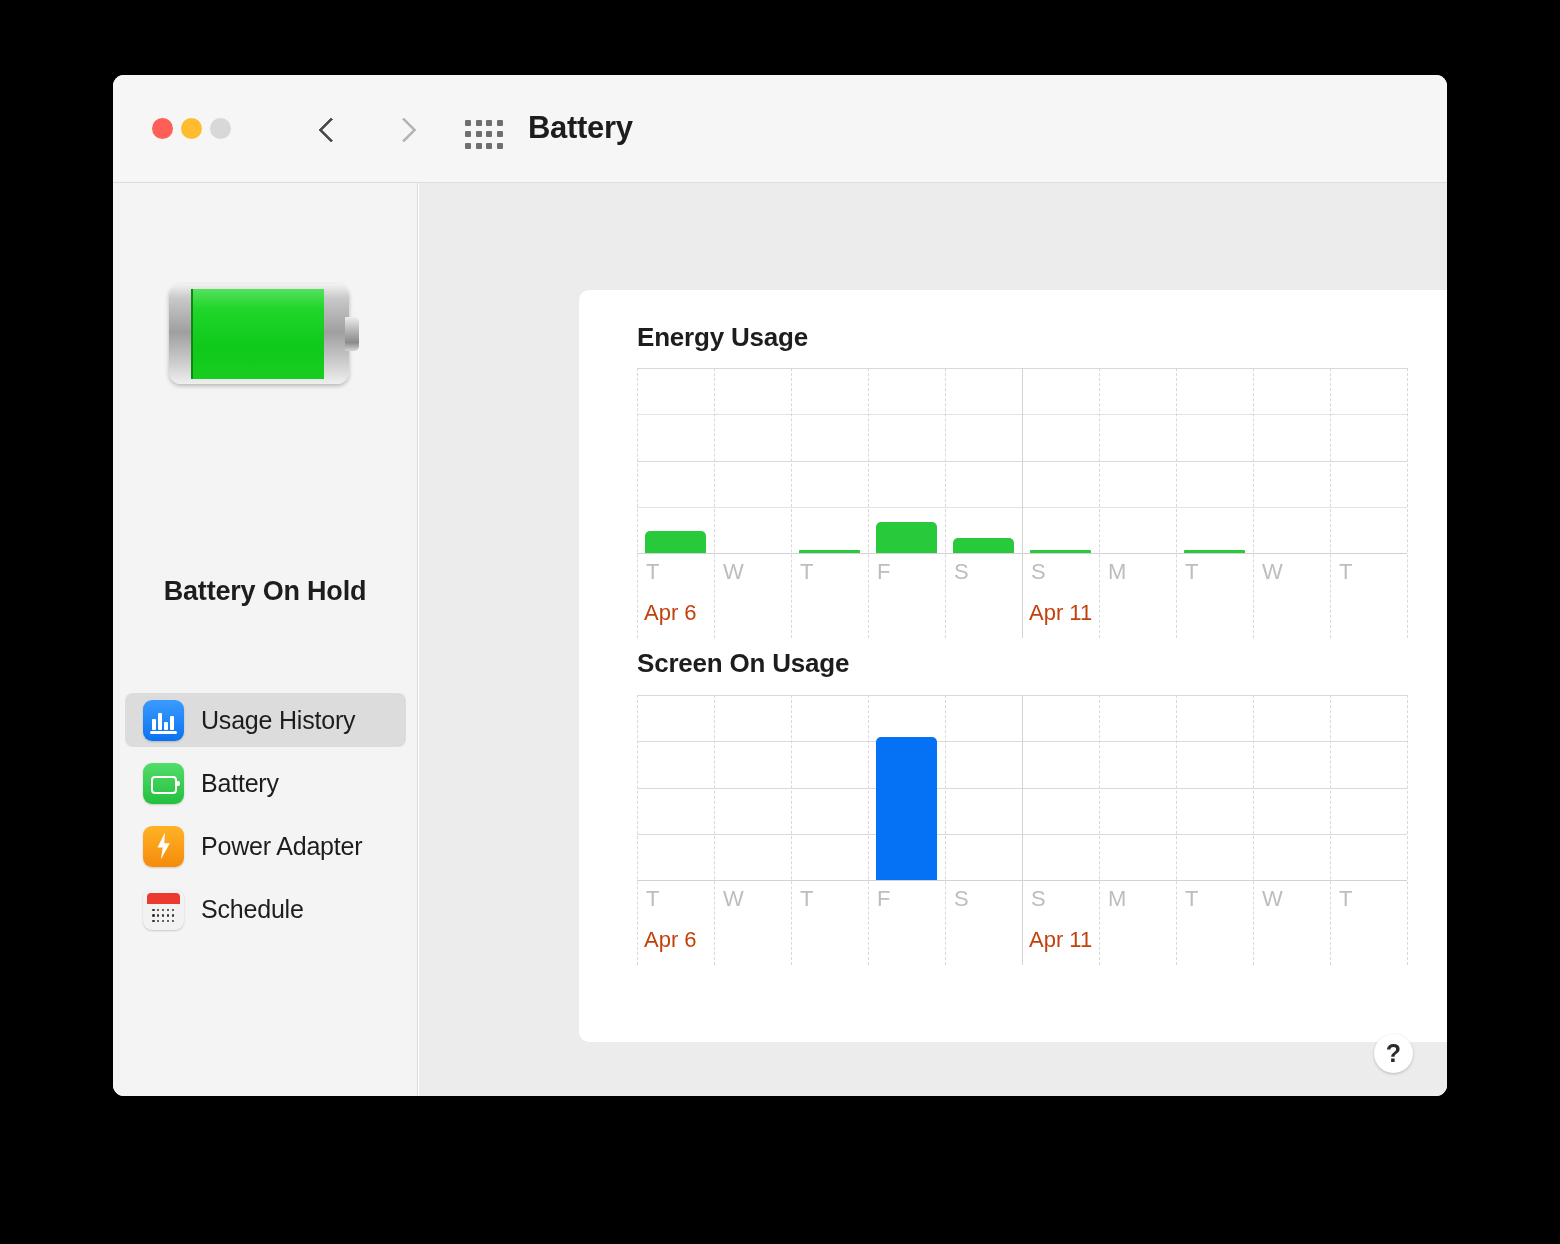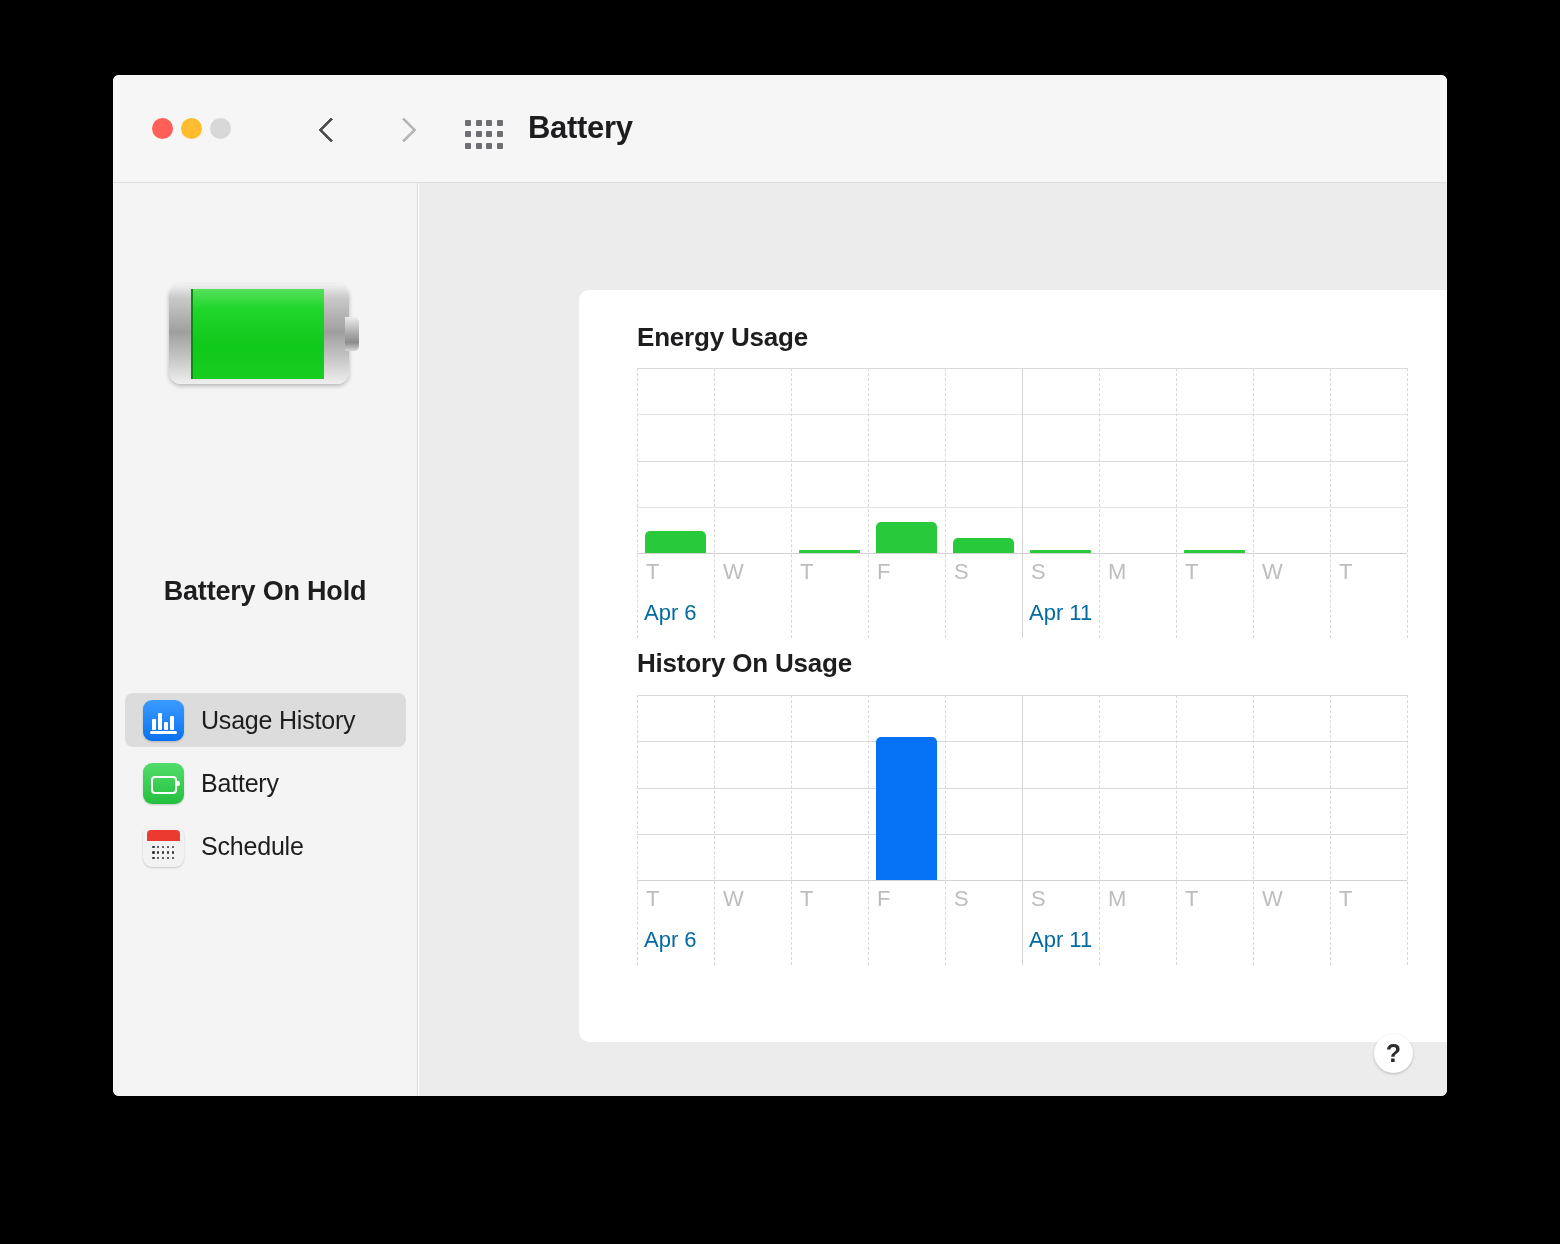--- a/index.html
+++ b/index.html
@@ -20,21 +20,21 @@
     background: #000;
   }
 
   
   .window {
     position: absolute;
     left: 113px;
     top: 75px;
     width: 1334px;
     height: 1021px;
-    border-radius: 6px;
+    border-radius: 11px;
     overflow: hidden;
     background: #ffffff;
     box-shadow: 0 10px 40px rgba(0,0,0,0.45);
   }
 
   
   .titlebar {
     position: absolute;
     left: 0; top: 0;
     width: 100%;
@@ -406,21 +406,21 @@
   }
 
   .xtick {
     position: absolute;
     font-size: 22px;
     color: #bdbdbd;
   }
   .xdate {
     position: absolute;
     font-size: 22px;
-    color: #0369a1;
+    color: #c2410c;
     white-space: nowrap;
   }
 
   .bar {
     position: absolute;
     bottom: 0;
     border-radius: 5px 5px 0 0;
   }
   .bar.energy { background: #28c93a; }
   .bar.screen { background: #0572f5; }
@@ -509,20 +509,26 @@
             <span class="label">Usage History</span>
           </div>
 
           <div class="nav-item">
             <span class="app-icon icon-battery">
               <span class="mini-bat"></span>
             </span>
             <span class="label">Battery</span>
           </div>
 
+          <div class="nav-item">
+            <span class="app-icon icon-power">
+              <span class="bolt"></span>
+            </span>
+            <span class="label">Power Adapter</span>
+          </div>
 
           <div class="nav-item">
             <span class="app-icon icon-sched">
               <span class="cal-top"></span>
               <span class="cal-dots">
                 <i></i>
                   <i></i>
                   <i></i>
                   <i></i>
                   <i></i>
@@ -586,21 +592,21 @@
                 <div class="xtick" style="left: 394px; top: 191px;">S</div>
                 <div class="xdate" style="left: 392px; top: 232px;">Apr 11</div>
                 <div class="xtick" style="left: 471px; top: 191px;">M</div>
                 <div class="xtick" style="left: 548px; top: 191px;">T</div>
                 <div class="xtick" style="left: 625px; top: 191px;">W</div>
                 <div class="xtick" style="left: 702px; top: 191px;">T</div>
               </div>
           </div>
 
           <div class="chart-block" style="top:325px;height:360px;">
-            <div class="chart-title" style="top:33px;">History On Usage</div>
+            <div class="chart-title" style="top:33px;">Screen On Usage</div>
             <div class="plot" id="plot-screen" style="top:80px;height:185px;">
               <div class="plot-inner" id="plot-screen-inner">
                   <div class="hline major" style="top: 185px;"></div>
                   <div class="hline major" style="top: 138.75px;"></div>
                   <div class="hline major" style="top: 92.5px;"></div>
                   <div class="hline major" style="top: 46.25px;"></div>
                   <div class="hline major" style="top: 0px;"></div>
                   <div class="baseline" style="top: 185px;"></div>
                   <div class="vline" style="left: 0px; height: 270px;"></div>
                   <div class="vline" style="left: 77px; height: 270px;"></div>

